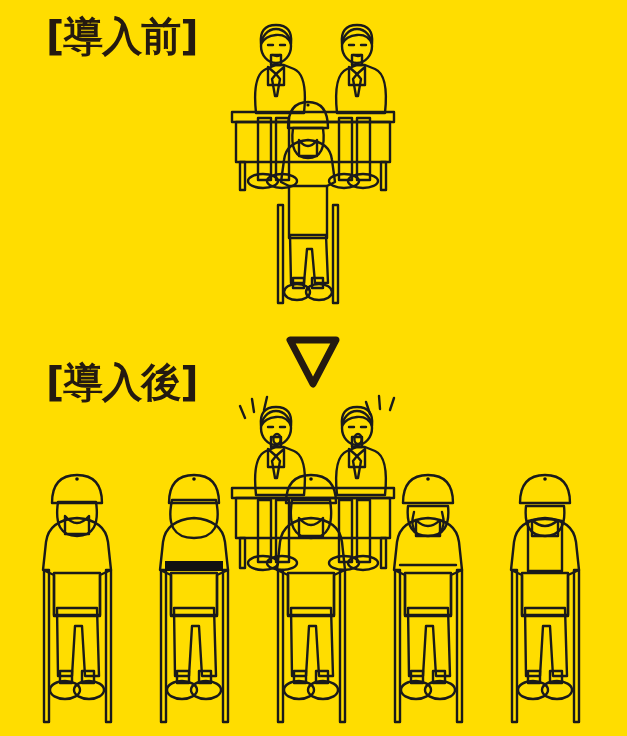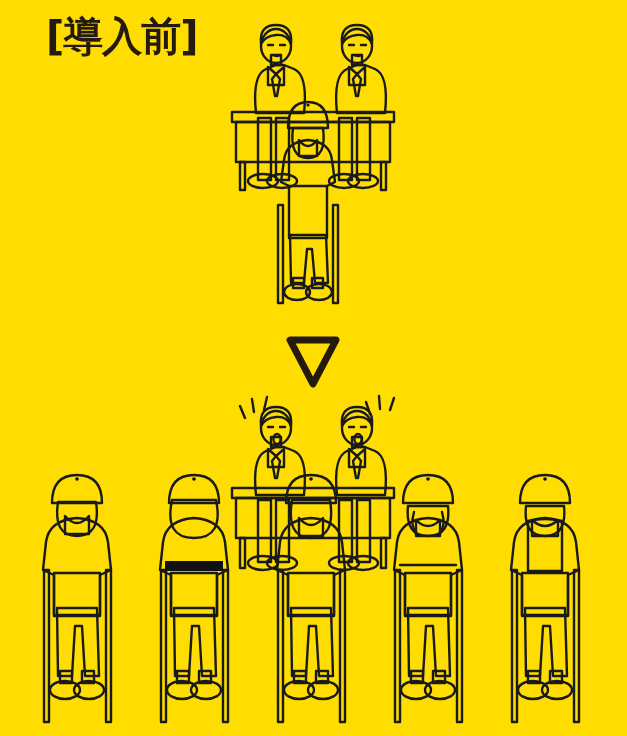--- a/index.html
+++ b/index.html
@@ -24,20 +24,21 @@
   #label-after{left:46px;top:362px;font-size:40px;}
   svg.scene{position:absolute;left:0;top:0;width:627px;height:736px;}
   .ln{stroke:#1a1a1a;stroke-width:2.4;fill:none;stroke-linecap:round;stroke-linejoin:round;}
 </style>
 </head>
 <body>
 
 <div class="stage">
 
   <div class="label" id="label-before">[導入前]</div>
+  <div class="label" id="label-after">[導入後]</div>
 
   <svg class="scene" viewBox="0 0 627 736">
     <defs>
 
       <pattern id="pstripeBold" width="14" height="10" patternUnits="userSpaceOnUse">
         <rect width="14" height="10" fill="#ffffff"></rect>
         <rect width="7" height="10" fill="#111111"></rect>
       </pattern>
 
       <pattern id="pstripeThin" width="12" height="10" patternUnits="userSpaceOnUse">

